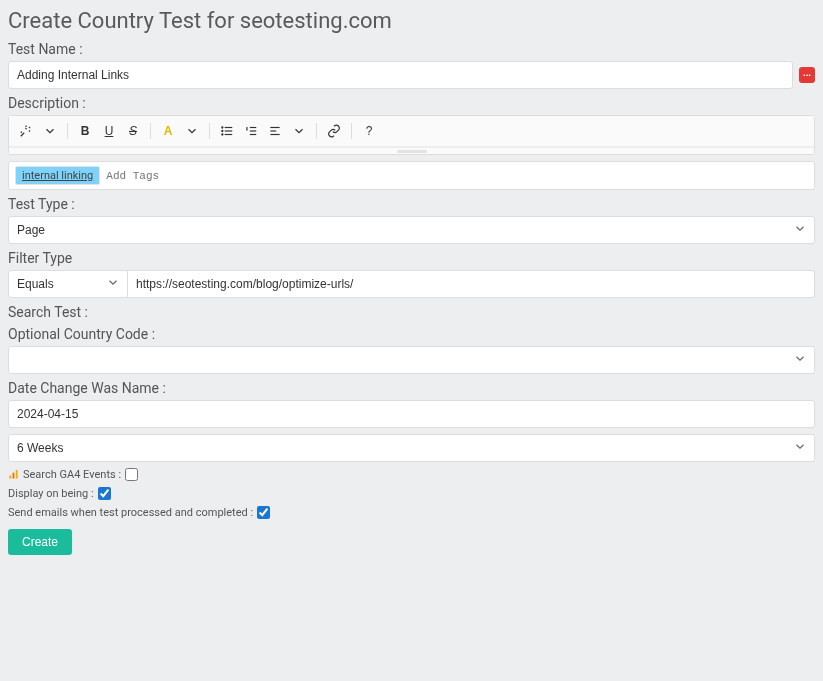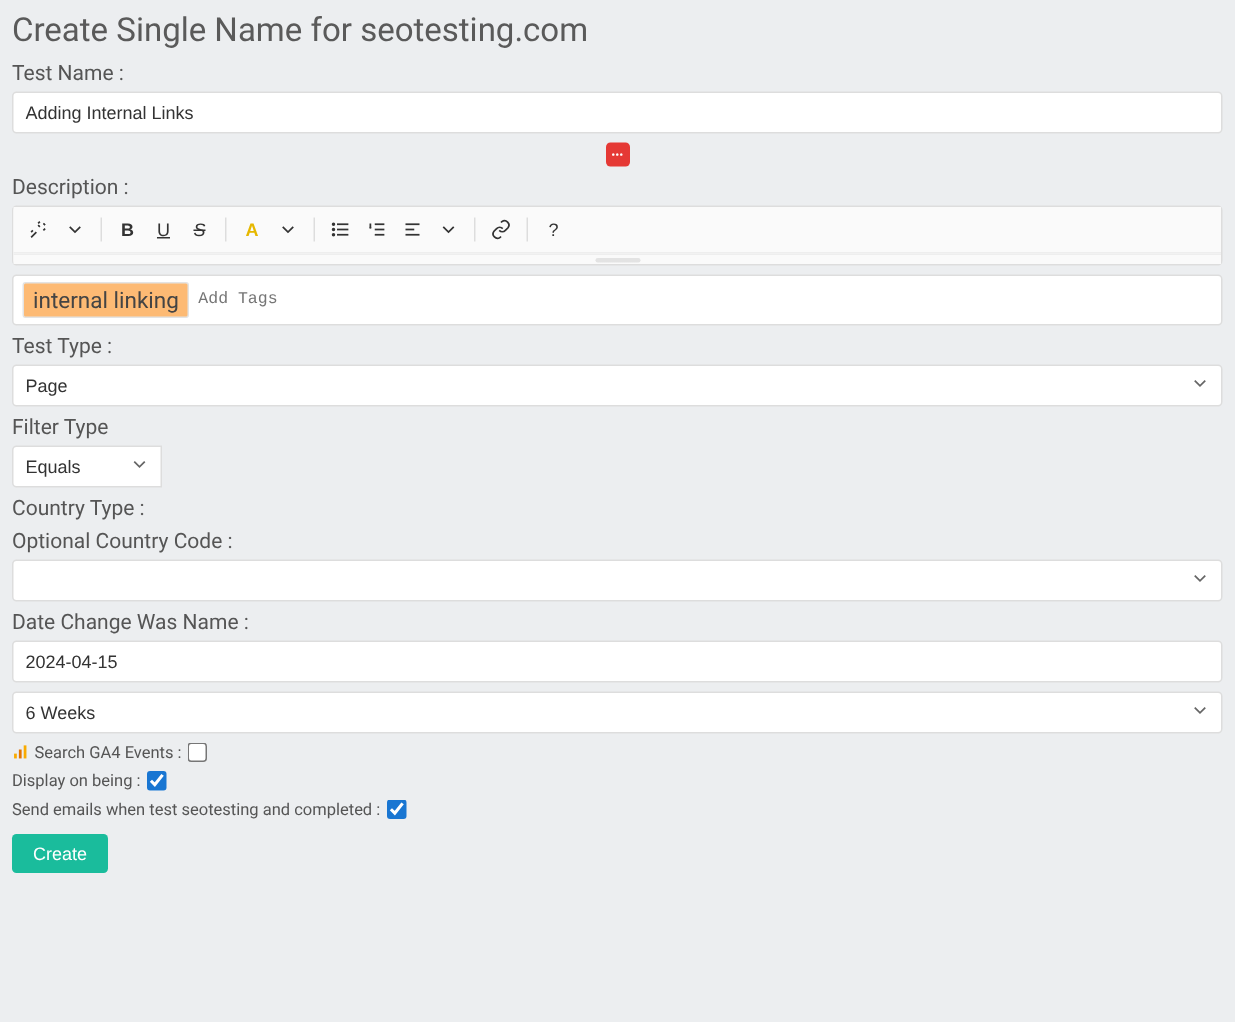--- a/index.html
+++ b/index.html
@@ -28,21 +28,21 @@
     .text-input, .select-input, .date-input {
       width: 100%;
       padding: 6px 8px;
       border: 1px solid #ddd;
       border-radius: 3px;
       font-size: 12px;
       background: #fff;
       color: #333;
       height: 28px;
     }
-    .name-wrap { display:flex; align-items:center; gap:6px;flex-direction:column; }
+    .name-wrap { display:flex; align-items:center; gap:6px; }
     .name-wrap .text-input { flex:1; }
     .red-badge {
       width: 16px; height:16px;
       background:#e53935;
       border-radius:3px;
       color:#fff;
       font-size:8px;
       display:flex; align-items:center; justify-content:center;
       flex-shrink:0;
     }
@@ -100,45 +100,46 @@
       border:1px solid #ddd;
       border-radius:3px;
       padding:4px 6px;
       display:flex;
       align-items:center;
       gap:6px;
       margin-bottom:6px;
       min-height:28px;
     }
     .tag {
-      background:#fdba74;
+      background:#7dd3fc;
       border:1px solid #e3e3e3;
       border-radius:2px;
       padding:2px 6px;
-      font-size:15px;
+      font-size:11px;
       color:#444;
+      text-decoration:underline;
     }
     .tags-placeholder {
       color:#999;
       font-size:11px;
       border:none;
       outline:none;
       flex:1;
       background:transparent;
       font-family:Liberation Mono, monospace;
     }
     .select-wrap { position:relative; }
     .select-wrap .chev {
       position:absolute; right:8px; top:50%; transform:translateY(-50%);
       pointer-events:none;
       color:#666;
     }
     .chev svg { width:14px; height:14px; }
     .two-col { display:flex; gap:0; }
-    .two-col .select-wrap { width:100px; }
+    .two-col .select-wrap { width:120px; }
     .two-col .select-wrap .select-input { border-top-right-radius:0; border-bottom-right-radius:0; }
     .two-col .text-input.url { flex:1; border-top-left-radius:0; border-bottom-left-radius:0; border-left:none; }
     .checkbox-row {
       font-size:11px;
       color:#555;
       margin-top:6px;
       display:flex;
       align-items:center;
       gap:4px;
     }
@@ -159,21 +160,21 @@
     .bold { font-weight:bold; }
     .italic { font-style:italic; }
     .underline { text-decoration:underline; }
     .strike { text-decoration:line-through; }
     .fontcolor { color:#e6b800; font-weight:bold; }
   </style>
 </head>
 <body>
 
 <div class="container">
-  <h1>Create Single Name for seotesting.com</h1>
+  <h1>Create Country Test for seotesting.com</h1>
 
   <label class="field-label">Test Name :</label>
   <div class="input-row name-wrap">
     <input type="text" class="text-input" value="Adding Internal Links" style="">
     <div class="red-badge">•••</div>
   </div>
 
   <label class="field-label">Description :</label>
   <div class="editor">
     <div class="toolbar">
@@ -257,23 +258,24 @@
   </div>
 
   <label class="field-label">Filter Type</label>
   <div class="input-row two-col">
     <div class="select-wrap">
       <input type="text" readonly="" class="select-input" value="Equals" style="">
       <span class="chev"><svg viewBox="0 0 24 24" fill="none" stroke="currentColor" stroke-width="2">
             <polyline points="6 9 12 15 18 9"></polyline>
           </svg></span>
     </div>
-  </div>
-
-  <label class="field-label">Country Type :</label>
+    <input type="text" class="text-input url" value="https://seotesting.com/blog/optimize-urls/" style="">
+  </div>
+
+  <label class="field-label">Search Test :</label>
 
   <label class="field-label">Optional Country Code :</label>
   <div class="input-row select-wrap">
     <input type="text" readonly="" class="select-input" value="" style="">
     <span class="chev"><svg viewBox="0 0 24 24" fill="none" stroke="currentColor" stroke-width="2">
           <polyline points="6 9 12 15 18 9"></polyline>
         </svg></span>
   </div>
 
   <label class="field-label">Date Change Was Name :</label>
@@ -299,18 +301,18 @@
     <span>Search GA4 Events :</span>
     <input type="checkbox" style="">
   </div>
 
   <div class="checkbox-row">
     <span>Display on being :</span>
     <input type="checkbox" checked="" style="">
   </div>
 
   <div class="checkbox-row">
-    <span>Send emails when test seotesting and completed :</span>
+    <span>Send emails when test processed and completed :</span>
     <input type="checkbox" checked="" style="">
   </div>
 
   <button class="btn-create">Create</button>
 </div>
 
 </body></html>

